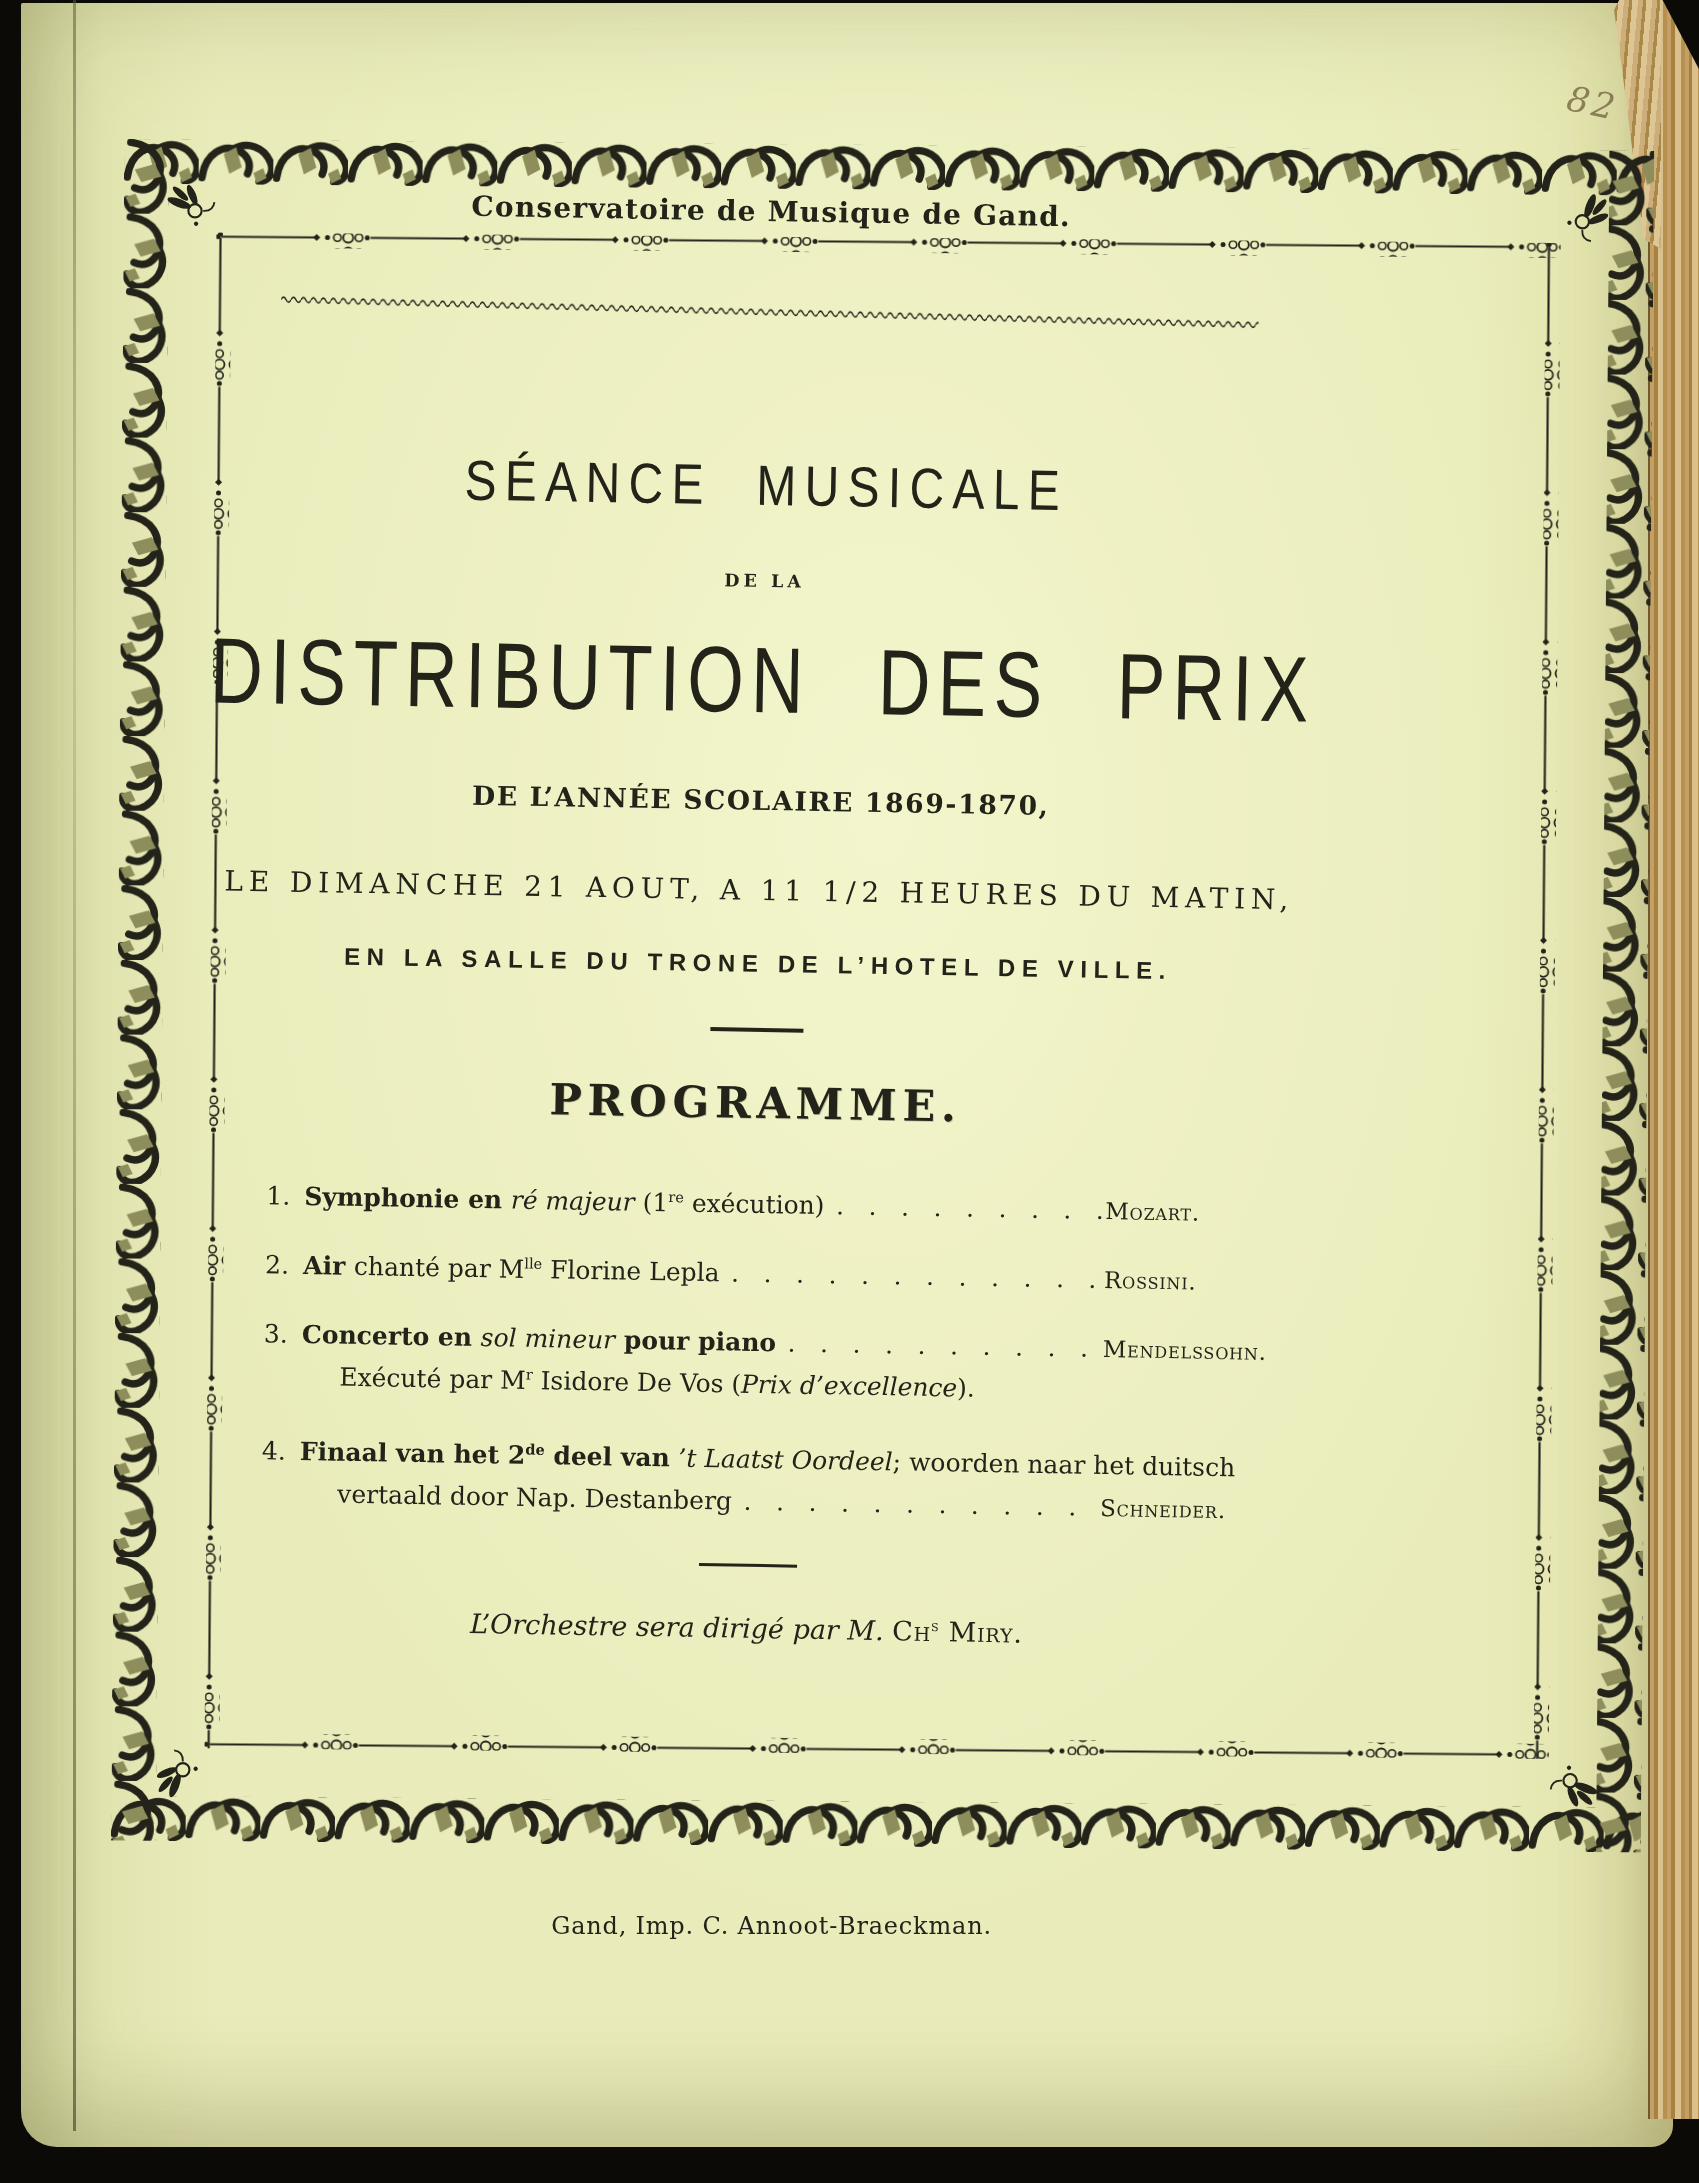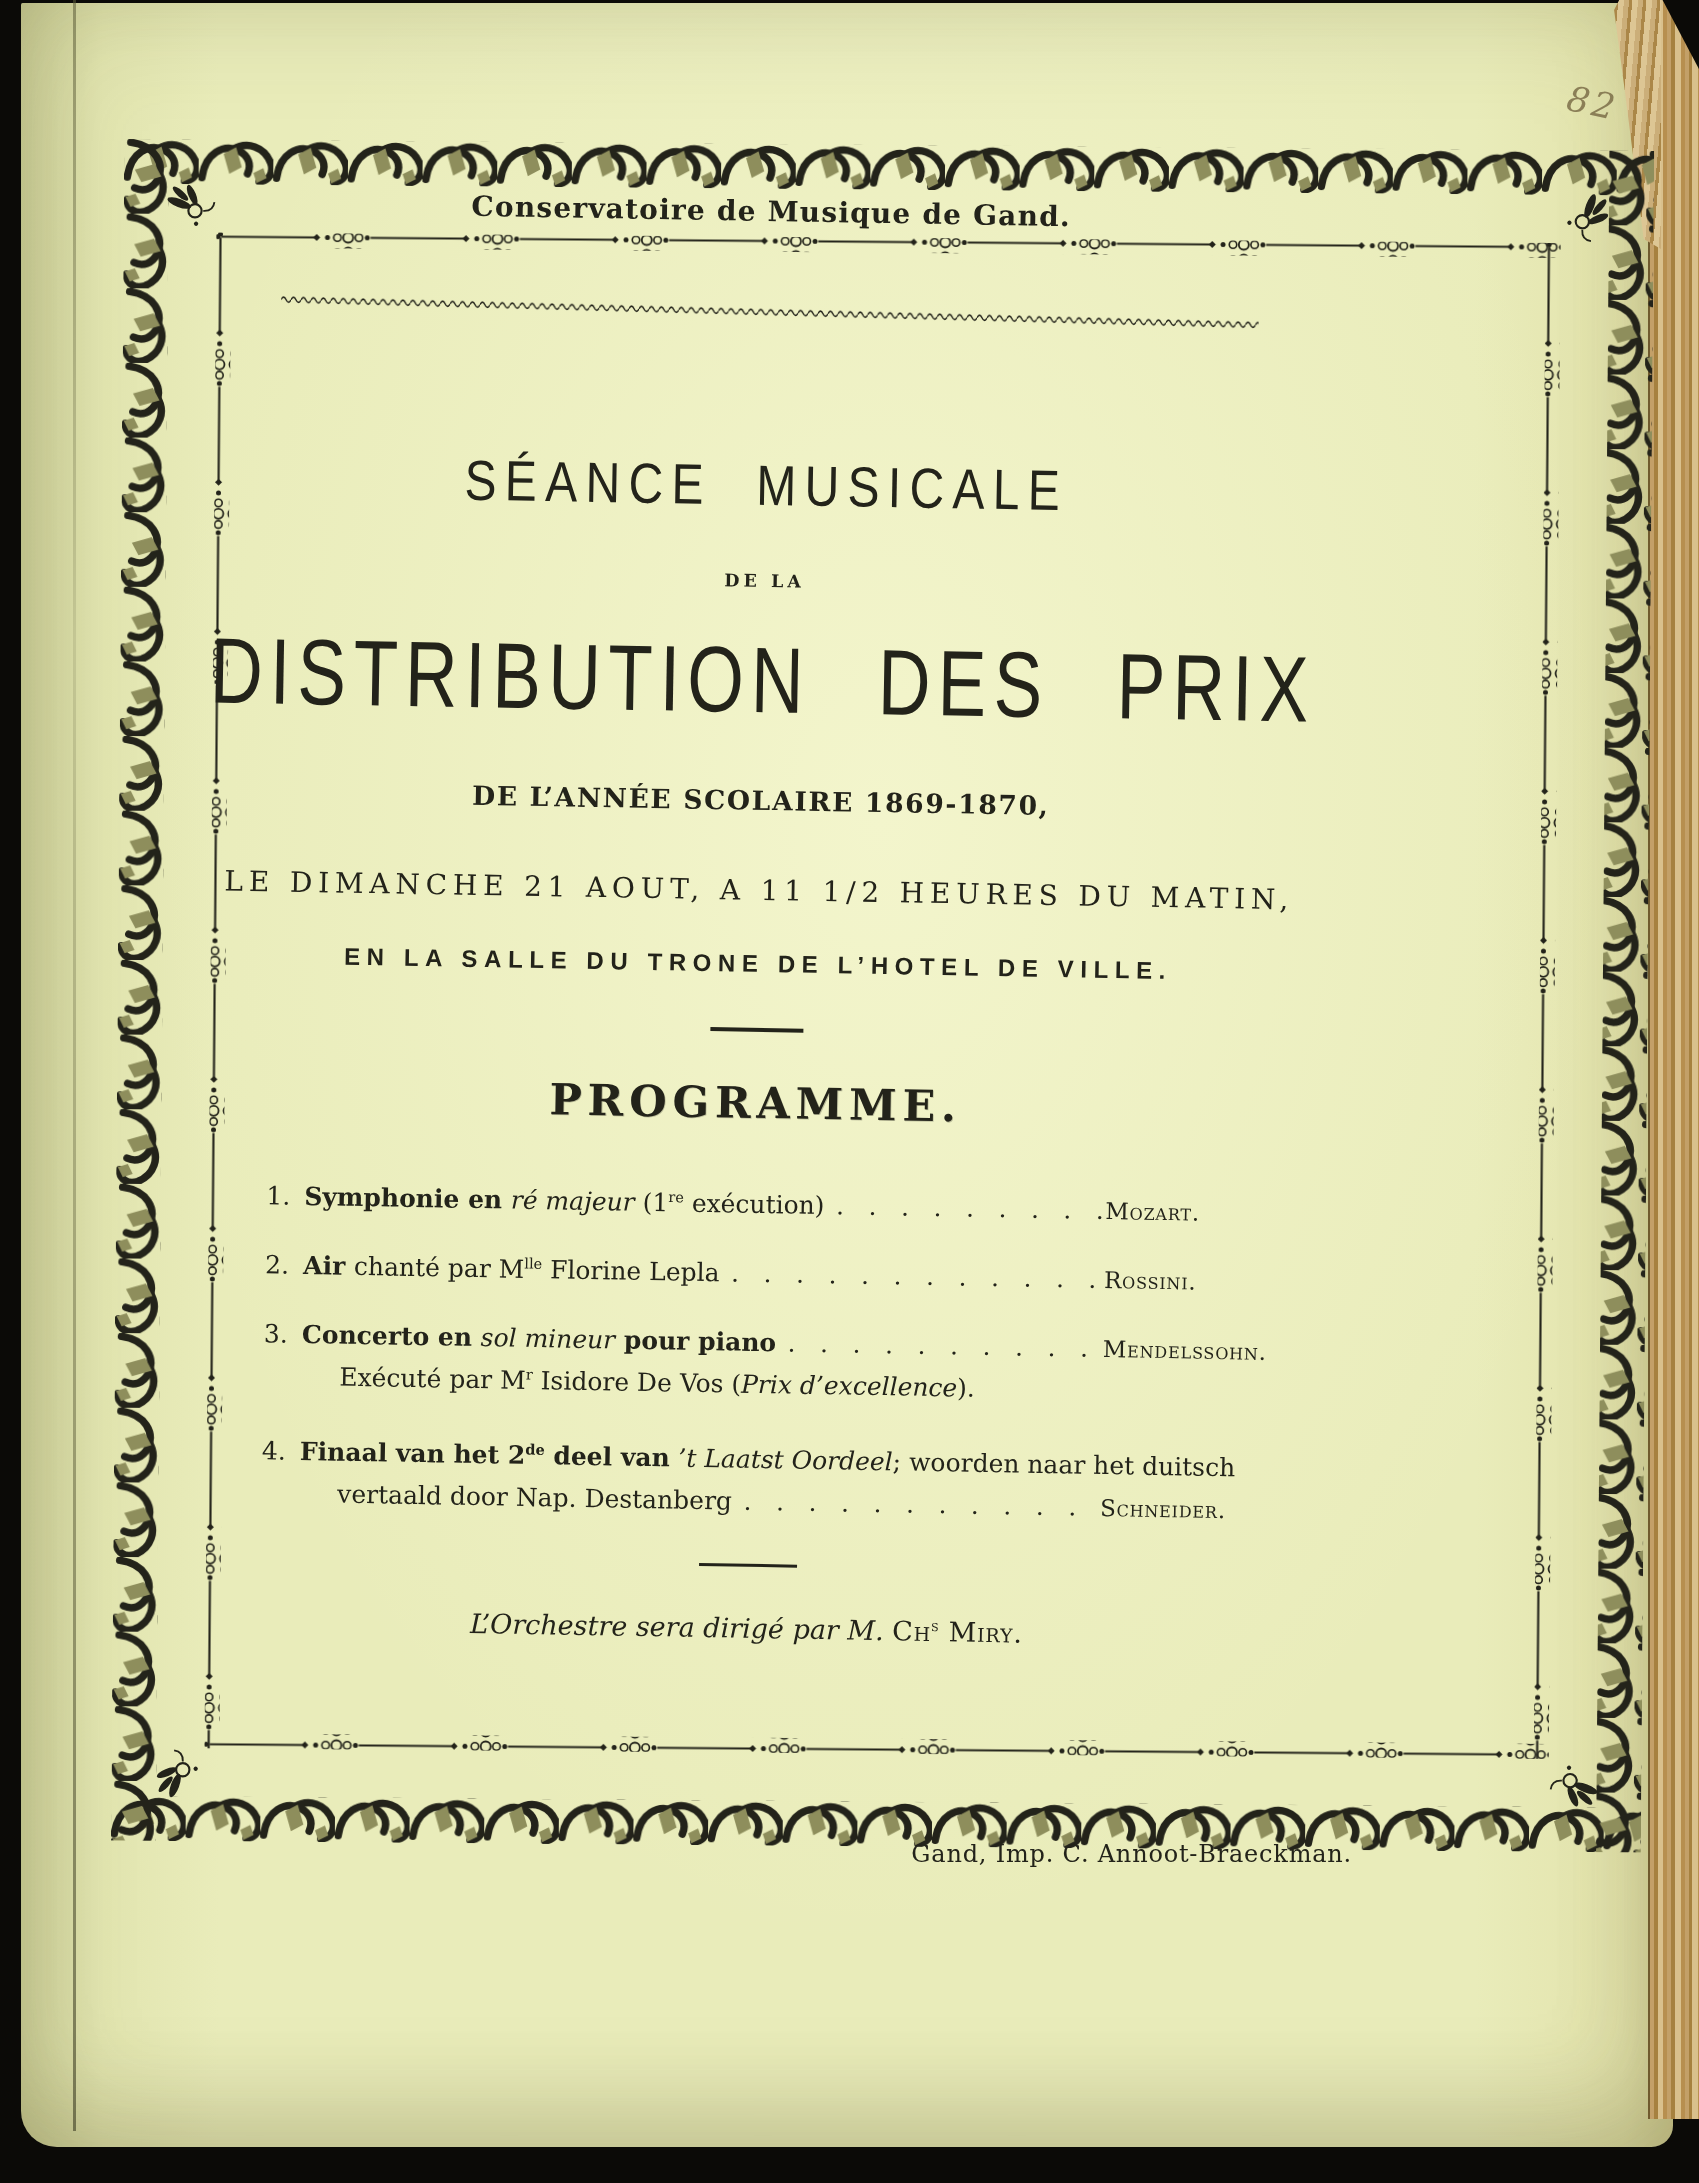--- a/index.html
+++ b/index.html
@@ -73,21 +73,21 @@
   .ptext b{font-weight:bold;}
   .leader{flex:1;overflow:hidden;white-space:nowrap;padding:0 11.6px;letter-spacing:8.3px;}
   .pcomposer{width:181px;flex:none;font-variant:small-caps;font-size:23px;letter-spacing:0.8px;}
   .psub{margin-top:13.3px;padding-left:38px;display:flex;align-items:baseline;}
   .psub .indent{padding-left:38px;white-space:nowrap;}
   .row3{margin-top:31.5px;}
   .row4{margin-top:46px;}
   sup{font-size:.58em;vertical-align:super;line-height:0;}
   .conductor{margin-top:46px;font-style:italic;font-size:27px;}
   .conductor .smallcaps{font-variant:small-caps;font-style:normal;letter-spacing:0.8px;}
-  .imprint{position:absolute;left:191px;top:1840px;width:1161px;text-align:right;
+  .imprint{position:absolute;left:191px;top:1912px;width:1161px;text-align:center;
     font-size:24px;color:#23231a;letter-spacing:0.8px;}
 </style>
 </head>
 <body>
 
 <div class="paper"></div>
 <div class="gutter-crease"></div>
 <div class="fore-edge"></div>
 <div class="fore-edge-top"></div>
 <div class="corner-black"></div>

